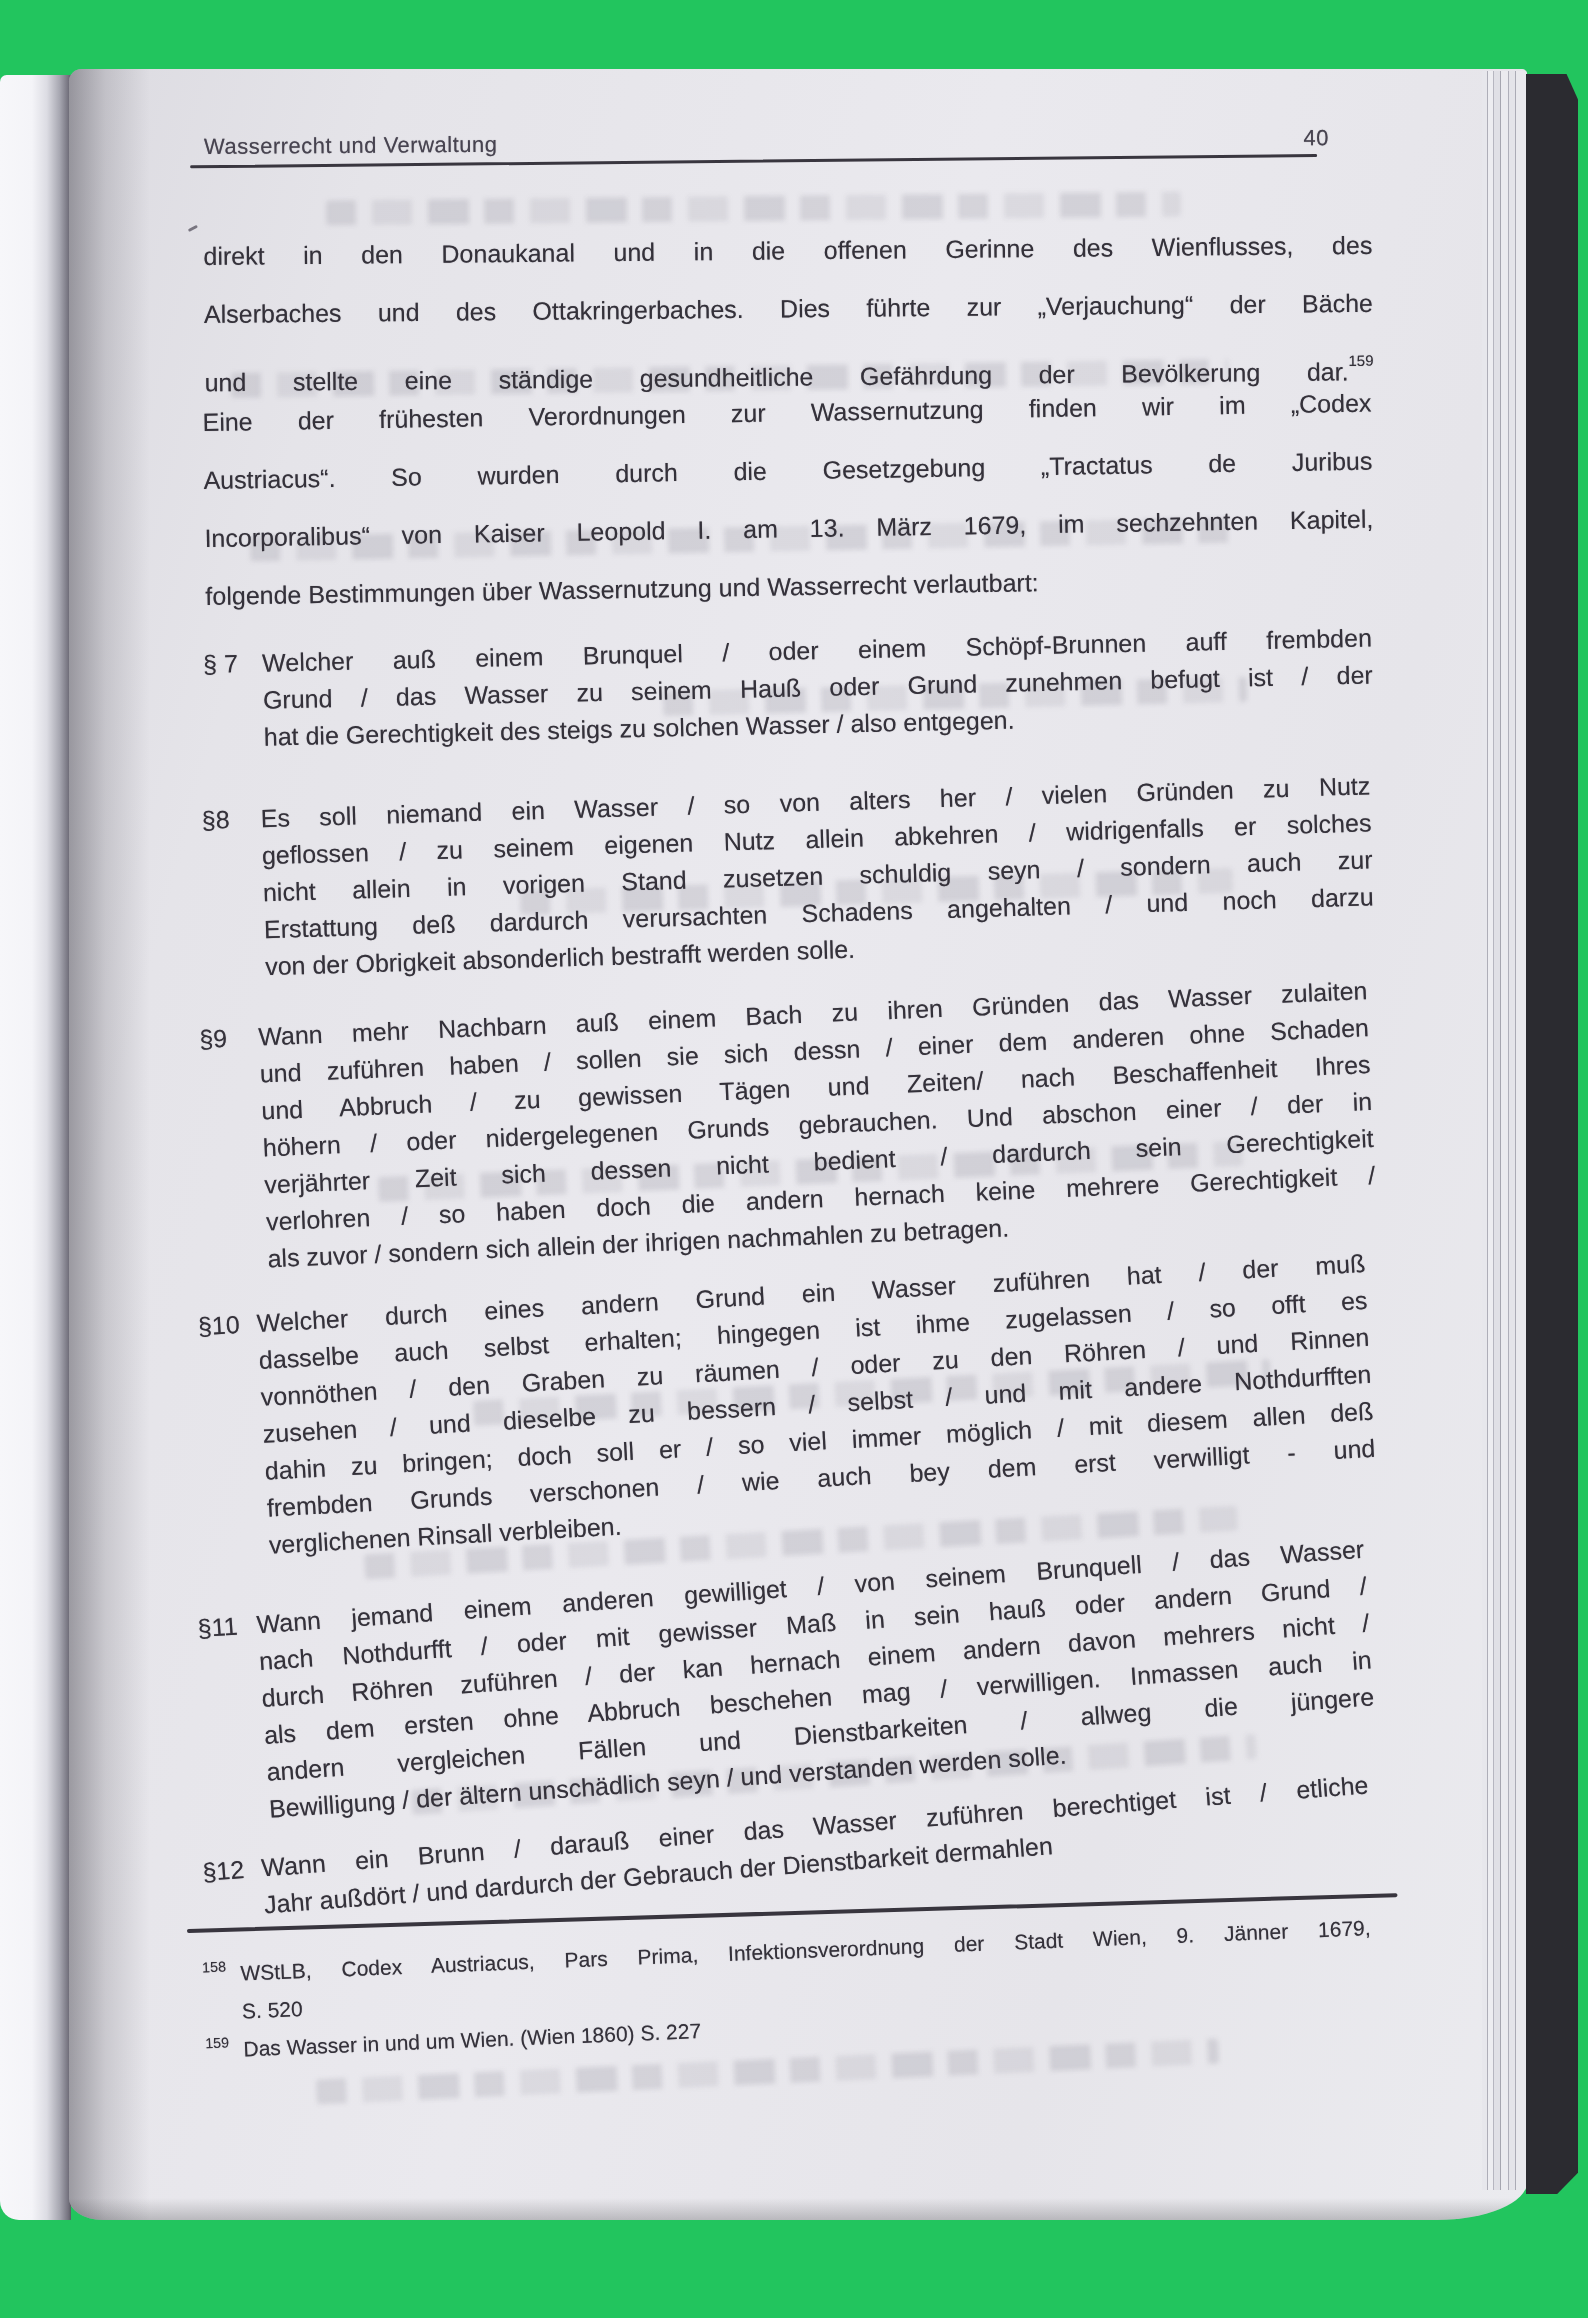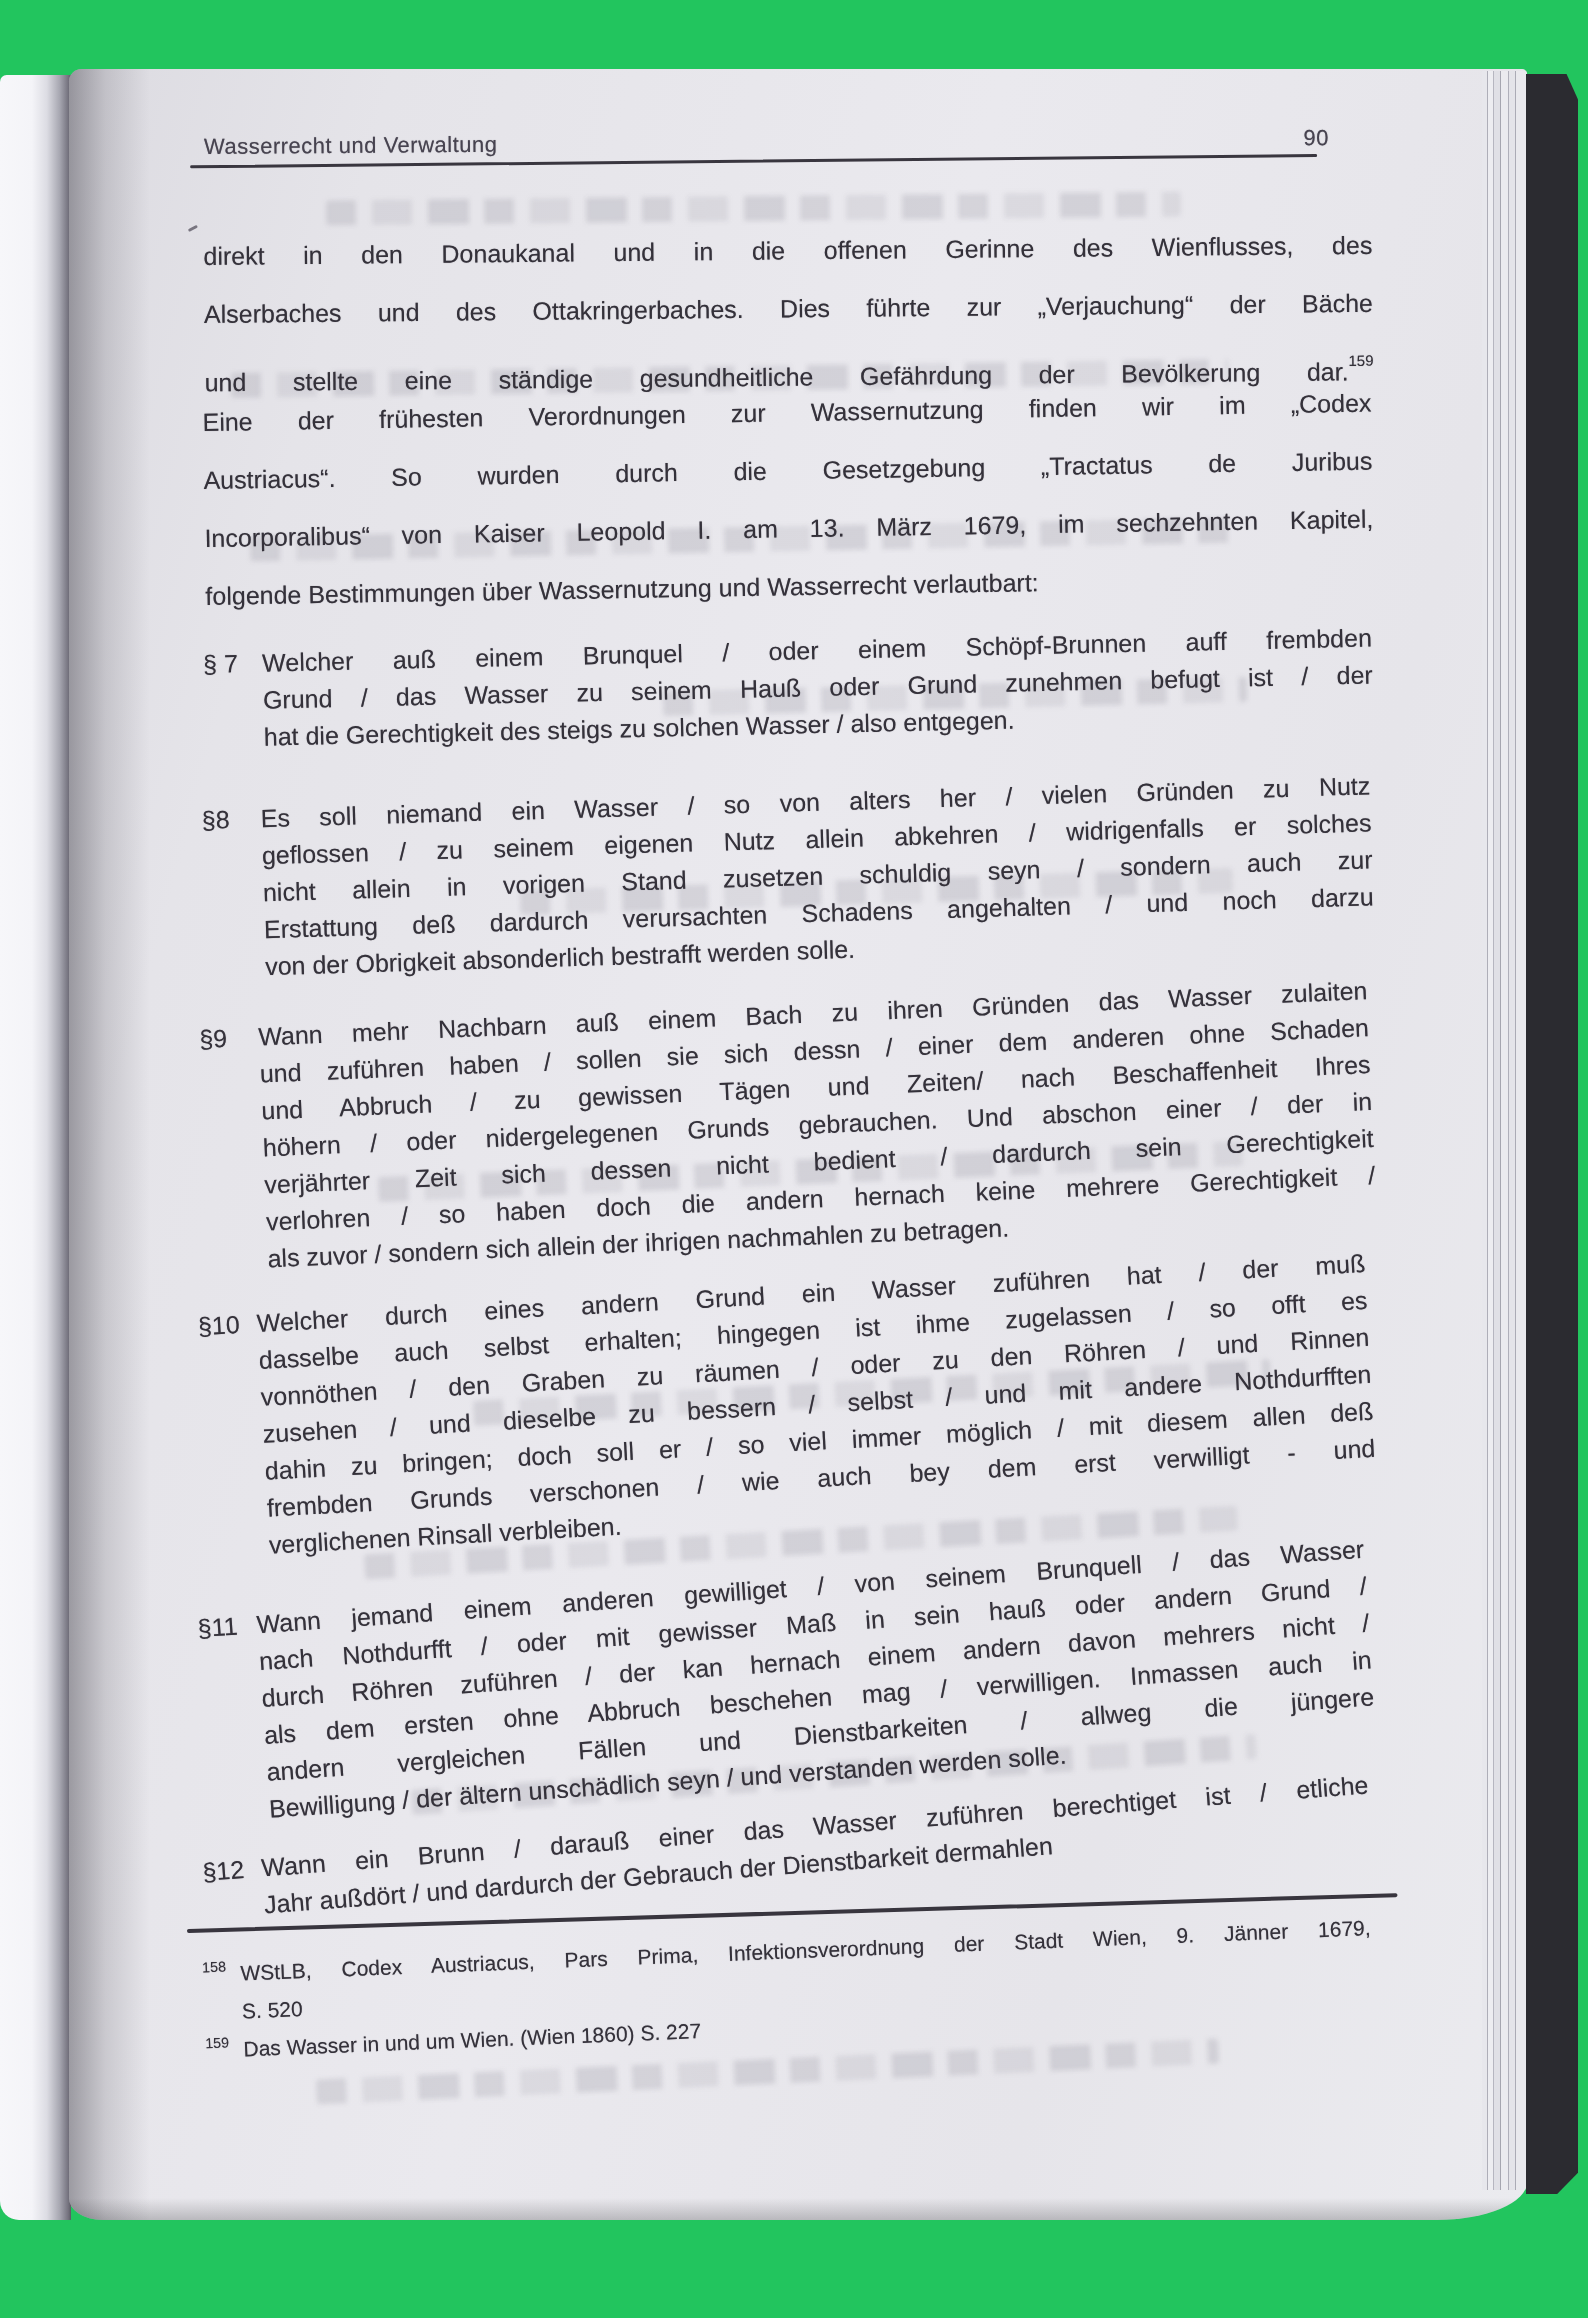--- a/index.html
+++ b/index.html
@@ -81,21 +81,21 @@
     <div class="ghost" style="top:1311px;left:404px;width:798px;transform:rotate(-3deg)"></div>
     <div class="ghost" style="top:1461px;left:295px;width:874px;transform:rotate(-3.2deg)"></div>
     <div class="ghost" style="top:1693px;left:342px;width:846px;transform:rotate(-3.8deg)"></div>
     <div class="ghost" style="top:1990px;left:247px;width:903px;transform:rotate(-2.6deg)"></div>
     <div class="ink-speck"></div>
 
     <div class="content">
 
       <div class="block hdr" style="top:65px;transform:rotate(-.45deg)">
         <span class="hdr-title">Wasserrecht und Verwaltung</span>
-        <span class="hdr-num">90</span>
+        <span class="hdr-num">40</span>
         <div class="hdr-rule"></div>
       </div>
 
       <div class="block" style="top:158px;transform:rotate(-.55deg)">
           <div class="pline just">direkt in den Donaukanal und in die offenen Gerinne des Wienflusses, des</div>
           <div class="pline just">Alserbaches und des Ottakringerbaches. Dies führte zur „Verjauchung“ der Bäche</div>
           <div class="pline just">und stellte eine ständige gesundheitliche Gefährdung der Bevölkerung dar.<sup class="fnref">159</sup></div>
         </div>
 
       <div class="block" style="top:324px;transform:rotate(-.95deg)">

